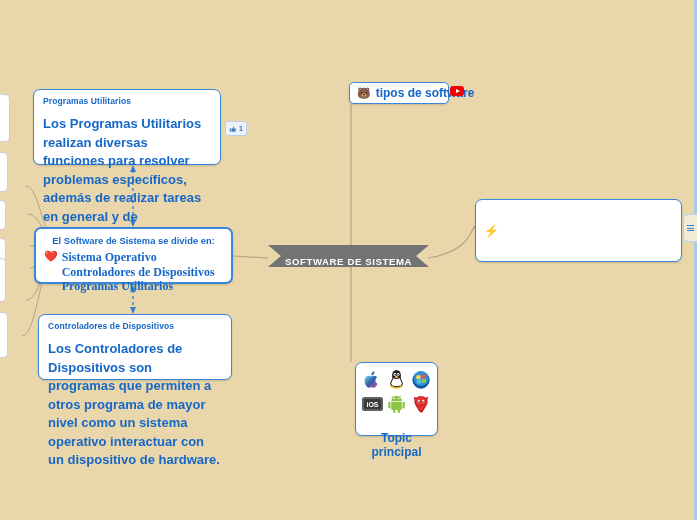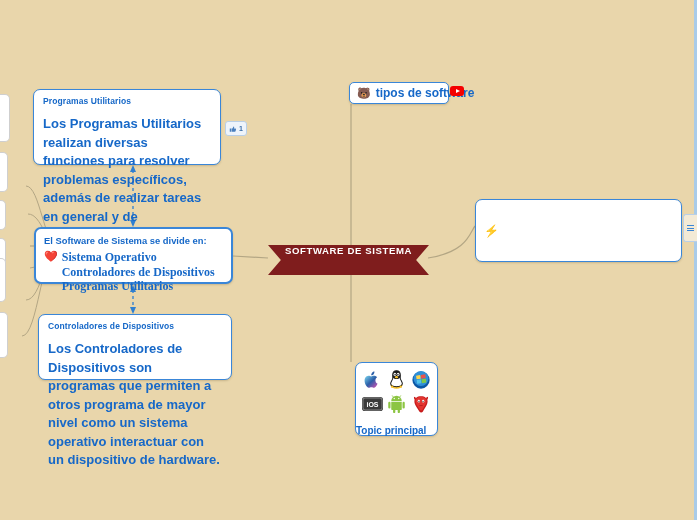--- a/index.html
+++ b/index.html
@@ -68,21 +68,21 @@
     left: 34px;
     top: 227px;
     width: 199px;
     height: 57px;
     border-width: 2px;
   }
   #node-divide .head {
     color: #1668c8;
     font-weight: bold;
     font-size: 9.4px;
-    text-align: left;
+    text-align: center;
     margin: 1px 0 4px 0;
   }
   .list-row {
     display: flex;
     align-items: flex-start;
     gap: 4px;
   }
   .heart-ico {
     font-size: 11px;
     line-height: 1;
@@ -104,28 +104,28 @@
     width: 194px;
     height: 66px;
   }
 
   
   #node-central {
     position: absolute;
     left: 268px;
     top: 245px;
     width: 161px;
-    height: 30px;
-    background: #7f1d1d;
+    height: 22px;
+    background: #737373;
     color: #ffffff;
     font-weight: bold;
     font-size: 9.6px;
     letter-spacing: .6px;
     display: flex;
-    align-items: flex-start;
+    align-items: flex-end;
     justify-content: center;
     -webkit-clip-path: polygon(0 0, 100% 0, 92% 50%, 100% 100%, 0 100%, 8% 50%);
     clip-path: polygon(0 0, 100% 0, 92% 50%, 100% 100%, 0 100%, 8% 50%);
   }
 
   
   #node-tipos {
     left: 349px;
     top: 82px;
     width: 100px;
@@ -198,22 +198,23 @@
     width: 22px;
     height: 21px;
     display: flex;
     align-items: center;
     justify-content: center;
   }
   .os-cell svg { display: block; }
   .os-caption {
     color: #1668c8;
     font-weight: bold;
-    font-size: 10px;
-    margin-top: 9px;
+    font-size: 12px;
+    text-align: center;
+    margin-top: 15px;
   }
 
   
   #like-badge {
     position: absolute;
     left: 225px;
     top: 121px;
     height: 13px;
     background: #eef4fb;
     border: 1px solid #b9cfe6;

